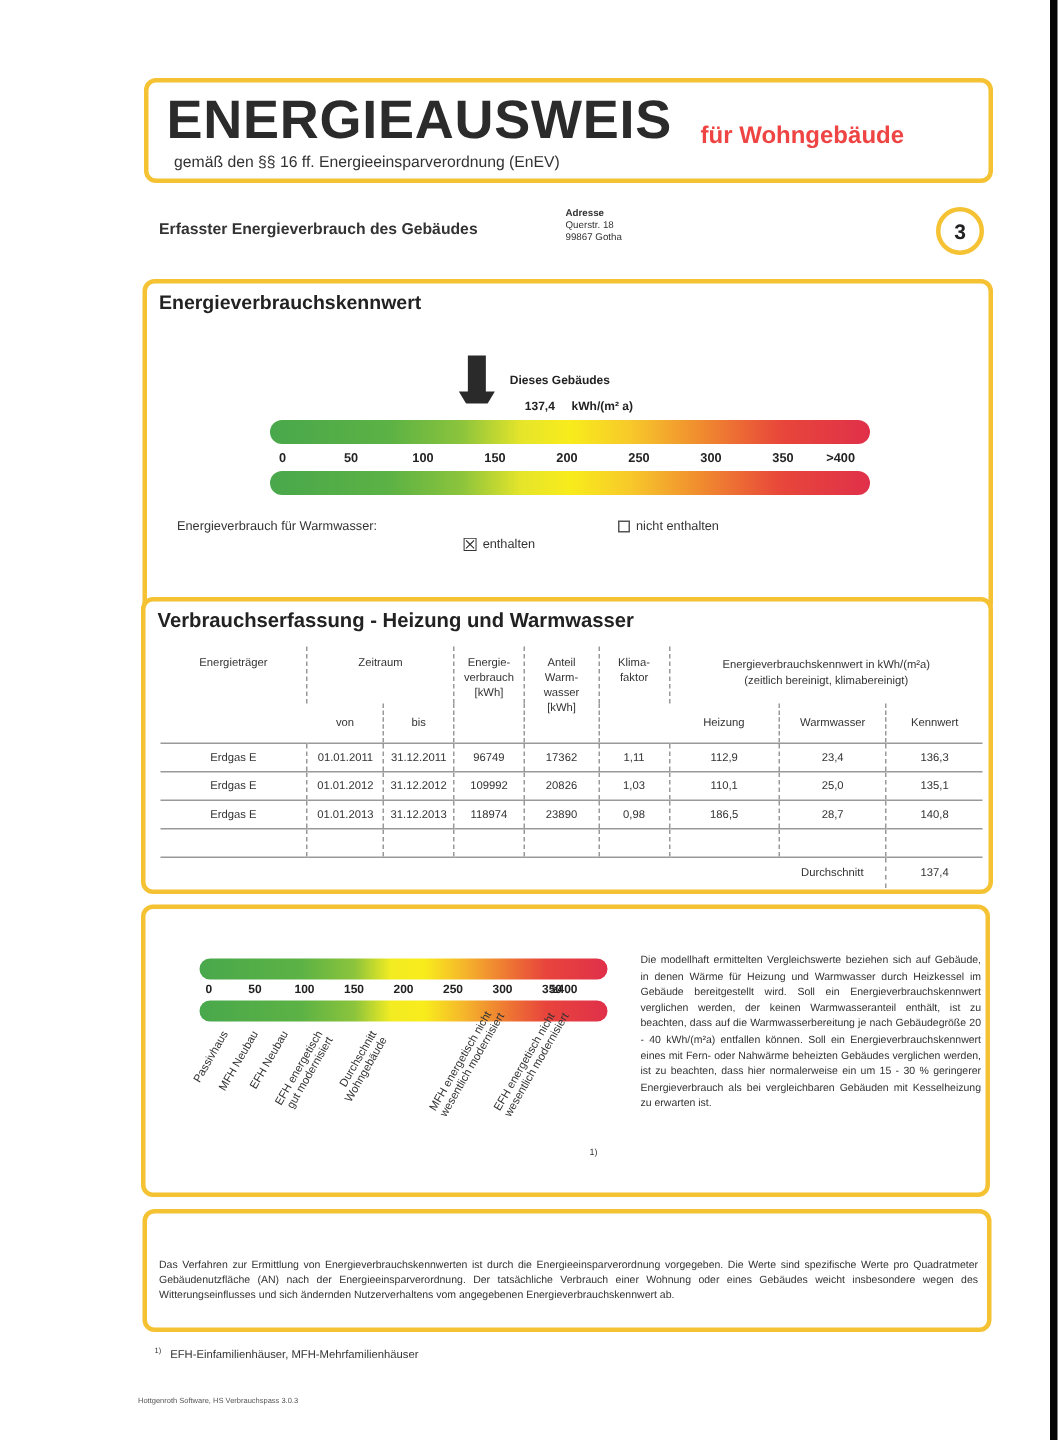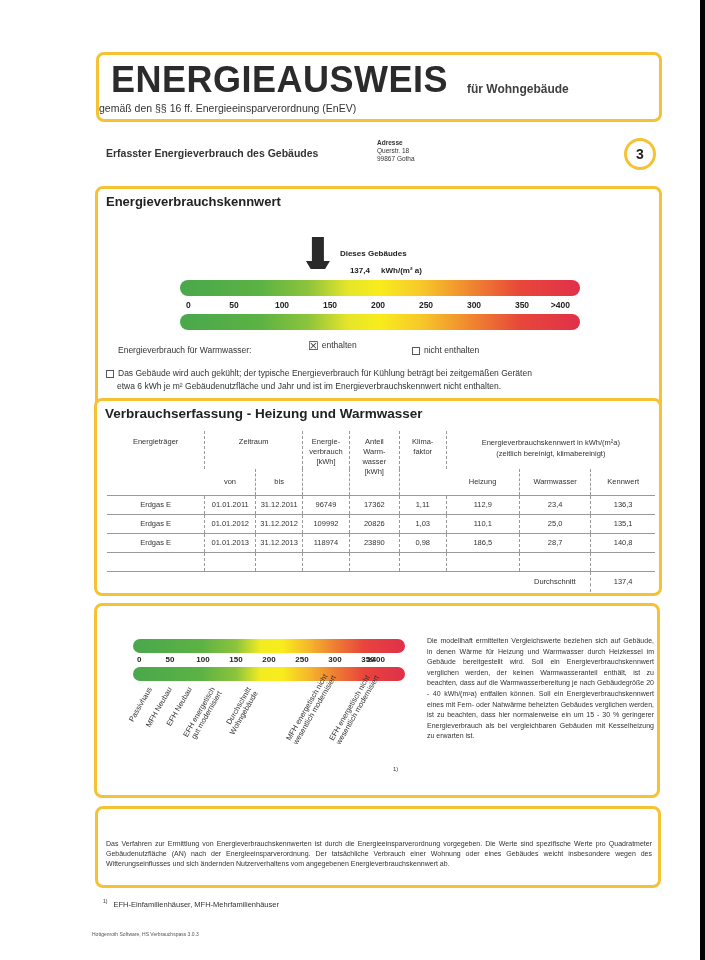--- a/index.html
+++ b/index.html
@@ -5,22 +5,22 @@
   html, body { margin:0; padding:0; }
   body { width:705px; height:960px; background:#ffffff; position:relative; overflow:hidden;
          font-family:"Liberation Sans", sans-serif; color:#2a2a2a; }
   .edge { position:absolute; left:700px; top:0; width:5px; height:960px; background:#050505; }
   .box { position:absolute; border:3px solid #f4c233; border-radius:8px; background:#fff; box-sizing:border-box; }
   .sec-title { position:absolute; font-weight:bold; font-size:13px; color:#222; }
 
   
   #hdr { left:96px; top:52px; width:566px; height:70px; }
   .big { position:absolute; left:12px; top:4px; font-size:36px; font-weight:bold; letter-spacing:0.5px; color:#2b2b2b; }
-  .sub-right { position:absolute; left:368px; top:27px; font-size:12px; font-weight:bold; color:#404040; }
-  .enev { position:absolute; left:0; top:47px; font-size:10.5px; color:#333; }
+  .sub-right { position:absolute; left:368px; top:27px; font-size:16px; font-weight:bold; color:#ef4444; }
+  .enev { position:absolute; left:17px; top:47px; font-size:10.5px; color:#333; }
 
   .row2-title { position:absolute; left:106px; top:147px; font-size:10.5px; font-weight:bold; color:#333; }
   .addr { position:absolute; left:377px; top:139px; font-size:6.5px; line-height:8px; color:#333; }
   .addr b { font-weight:bold; }
   .pagenum { position:absolute; left:624px; top:138px; width:32px; height:32px; border:3px solid #f4c233; border-radius:50%;
              box-sizing:border-box; text-align:center; line-height:26px; font-weight:bold; font-size:14px; color:#222; background:#fff; }
 
   
   #s1 { left:95px; top:186px; width:567px; height:224px; }
   .bar { position:absolute; height:16px; border-radius:8px;
@@ -96,29 +96,25 @@
       <span style="left: 144px;">150</span>
       <span style="left: 192px;">200</span>
       <span style="left: 240px;">250</span>
       <span style="left: 288px;">300</span>
       <span style="left: 336px;">350</span>
       <span style="left: 384px; transform: translateX(-100%);">&gt;400</span>
     </div>
   <div class="bar" style="left:82px;top:125px;width:400px;"></div>
 
   <div class="ww-row" style="left:20px;top:156px;">Energieverbrauch für Warmwasser:</div>
-  <div class="ww-row" style="left:210px;top:150px;">
+  <div class="ww-row" style="left:210px;top:167px;">
     <span class="xmark">☒</span><span>enthalten</span>
   </div>
   <div class="ww-row" style="left:314px;top:156px;text-align:center;">
     <span class="chk"></span><span>nicht enthalten</span>
-  </div>
-  <div class="cool">
-    <span class="chk"></span><span>Das Gebäude wird auch gekühlt; der typische Energieverbrauch für Kühlung beträgt bei zeitgemäßen Geräten</span><br>
-    <span style="margin-left:11px;">etwa 6 kWh je m² Gebäudenutzfläche und Jahr und ist im Energieverbrauchskennwert nicht enthalten.</span>
   </div>
 </div>
 
 <div class="box" id="s2">
   <div class="sec-title" style="left:8px;top:5px;font-size:13.5px;">Verbrauchserfassung - Heizung und Warmwasser</div>
   <table class="tbl">
     <colgroup>
       <col style="width:96px">
         <col style="width:50px">
         <col style="width:46px">

